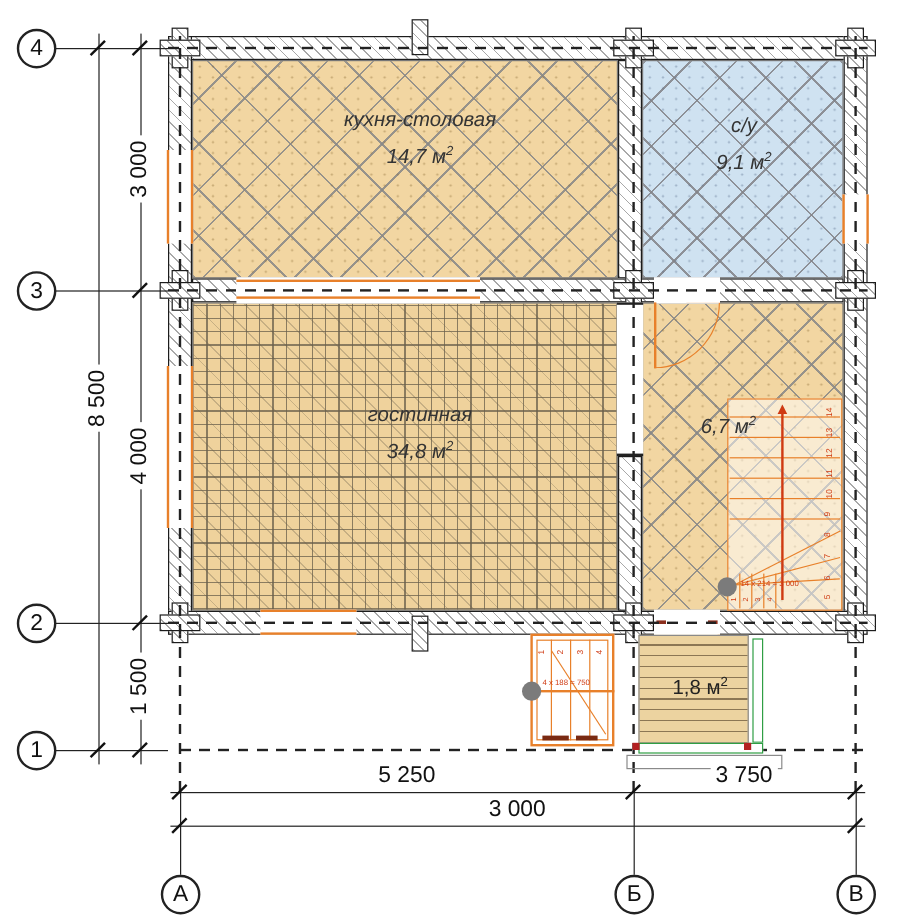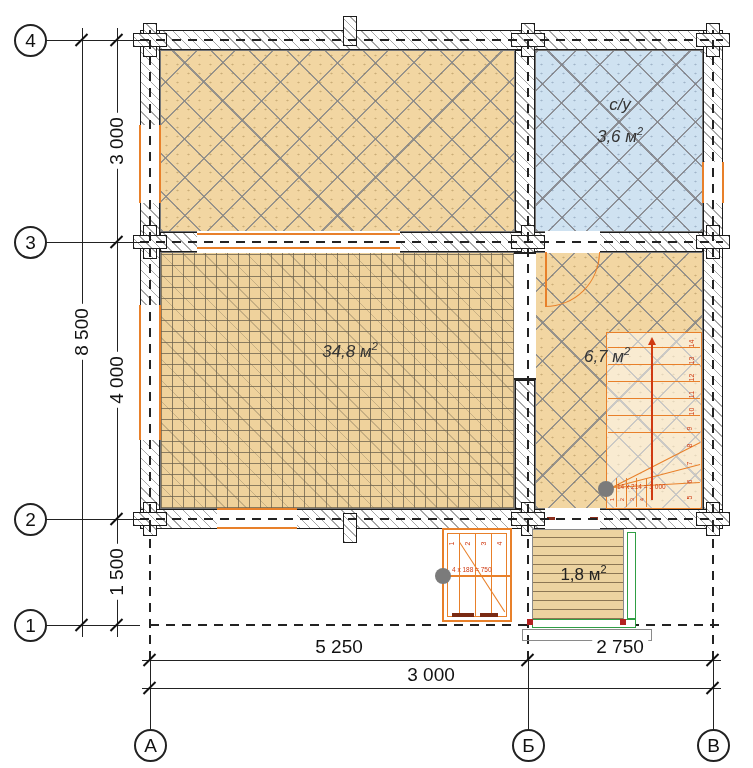--- a/index.html
+++ b/index.html
@@ -186,25 +186,30 @@
   <div class="a snum" style="left:688px;top:460px;">7</div>
   <div class="a snum" style="left:688px;top:478px;">6</div>
   <div class="a snum" style="left:688px;top:494px;">5</div>
   <div class="a snum" style="left:611px;top:496px;font-size:6px;">1</div>
   <div class="a snum" style="left:621px;top:496px;font-size:6px;">2</div>
   <div class="a snum" style="left:631px;top:496px;font-size:6px;">3</div>
   <div class="a snum" style="left:641px;top:496px;font-size:6px;">4</div>
   <div class="a sform" style="left:617px;top:483px;">14 х 214 = 3 000</div>
   <div class="a" style="left:598px;top:481px;width:16px;height:16px;border-radius:50%;background:#7b7b7b;"></div>
 
+  <div class="a rlab" style="left:205px;top:87px;width:290px;">
+    <div>кухня-столовая</div>
+    <div><span>14,7 м</span><sup>2</sup></div>
+  </div>
   <div class="a rlab" style="left:545px;top:92px;width:150px;font-style:italic;">
     <div>с/у</div>
-    <div><span>3,6 м</span><sup>2</sup></div>
+    <div><span>9,1 м</span><sup>2</sup></div>
   </div>
   <div class="a rlab" style="left:205px;top:333px;width:290px;">
+    <div>гостинная</div>
     <div><span>34,8 м</span><sup>2</sup></div>
   </div>
   <div class="a rlab" style="left:537px;top:338px;width:140px;">
     <div><span>6,7 м</span><sup>2</sup></div>
   </div>
 
   <div class="a vl" style="left:82px;top:28px;height:609px;"></div>
   <div class="a vl" style="left:117px;top:28px;height:609px;"></div>
   <div class="a hl" style="left:46px;top:40px;width:94px;"></div>
   <div class="a hl" style="left:46px;top:242px;width:94px;"></div>
@@ -225,21 +230,21 @@
   <div class="a vl" style="left:528px;top:660px;height:69px;"></div>
   <div class="a vl" style="left:713px;top:660px;height:69px;"></div>
   <div class="a hl" style="left:142px;top:660px;width:579px;"></div>
   <div class="a hl" style="left:142px;top:688px;width:579px;"></div>
   <div class="a tick" style="left:141px;top:659px;"></div>
   <div class="a tick" style="left:519px;top:659px;"></div>
   <div class="a tick" style="left:704px;top:659px;"></div>
   <div class="a tick" style="left:141px;top:687px;"></div>
   <div class="a tick" style="left:704px;top:687px;"></div>
   <div class="a dimlab" style="left:339px;top:647px;">5 250</div>
-  <div class="a dimlab" style="left:620px;top:647px;">2 750</div>
+  <div class="a dimlab" style="left:620px;top:647px;">3 750</div>
   <div class="a dimlab" style="left:431px;top:675px;">3 000</div>
 
   <div class="a axcirc" style="left:14px;top:24px;">4</div>
   <div class="a axcirc" style="left:14px;top:226px;">3</div>
   <div class="a axcirc" style="left:14px;top:503px;">2</div>
   <div class="a axcirc" style="left:14px;top:609px;">1</div>
   <div class="a axcirc" style="left:134px;top:729px;">А</div>
   <div class="a axcirc" style="left:512px;top:729px;">Б</div>
   <div class="a axcirc" style="left:697px;top:729px;">В</div>
 

